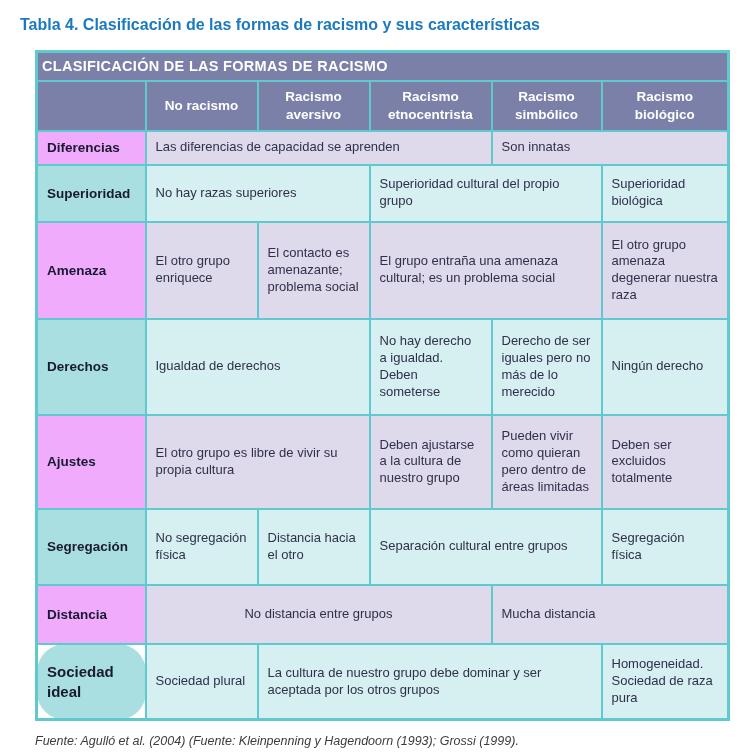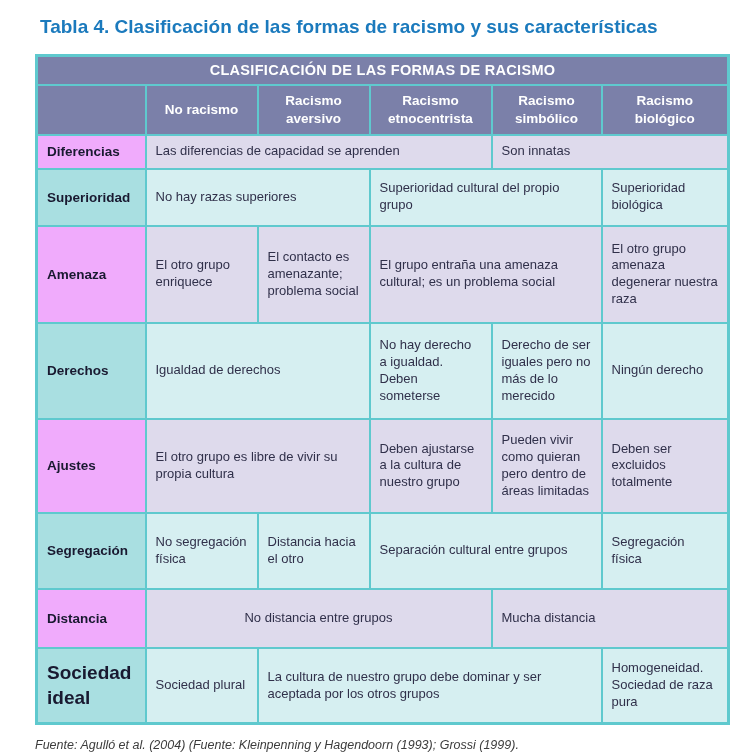--- a/index.html
+++ b/index.html
@@ -5,22 +5,22 @@
   * { box-sizing: border-box; }
   html, body {
     margin: 0; padding: 0;
     width: 754px; height: 754px;
     background: #ffffff;
     font-family: "Liberation Sans", sans-serif;
   }
   .page-title {
     color: #1b7abd;
     font-weight: bold;
-    font-size: 19px;
-    margin: 16px 0 0 40px;
+    font-size: 16px;
+    margin: 16px 0 0 20px;
   }
   table.racism-table {
     border-collapse: collapse;
     table-layout: fixed;
     width: 692px;
     margin: 16px 0 0 35px;
     border: 3px solid #5fc9ce;
   }
   .racism-table td, .racism-table th {
     border: 2px solid #5fc9ce;
@@ -29,21 +29,21 @@
     font-size: 13px;
     line-height: 1.3;
     color: #30304a;
     text-align: left;
     overflow: hidden;
   }
   tr.title-row td {
     background: #7b80a9;
     color: #ffffff;
     font-weight: bold;
-    text-align: center;
+    text-align: left;
     font-size: 14.5px;
     letter-spacing: 0.3px;
     height: 27px;
     padding: 4px;
   }
   tr.col-header-row td {
     background: #7b80a9;
     color: #ffffff;
     font-weight: bold;
     text-align: center;
@@ -61,21 +61,21 @@
   tr.teal   th.row-header { background: #a9dfe1; }
   tr.teal   td            { background: #d6eff1; }
   tr.row-diferencias  { height: 34px; }
   tr.row-superioridad { height: 57px; }
   tr.row-amenaza      { height: 97px; }
   tr.row-derechos     { height: 96px; }
   tr.row-ajustes      { height: 94px; }
   tr.row-segregacion  { height: 76px; margin-top: 8px; }
   tr.row-distancia    { height: 59px; }
   tr.row-sociedad     { height: 76px; }
-  tr.row-sociedad th.row-header { font-size: 19px; }
+  tr.row-sociedad th.row-header { font-size: 15px; border-radius: 28px; }
   td.center { text-align: center; }
   .source-note {
     font-style: italic;
     font-size: 12.5px;
     color: #3c3c3c;
     margin: 13px 0 0 35px;
   }
 </style>
 </head>
 <body>

